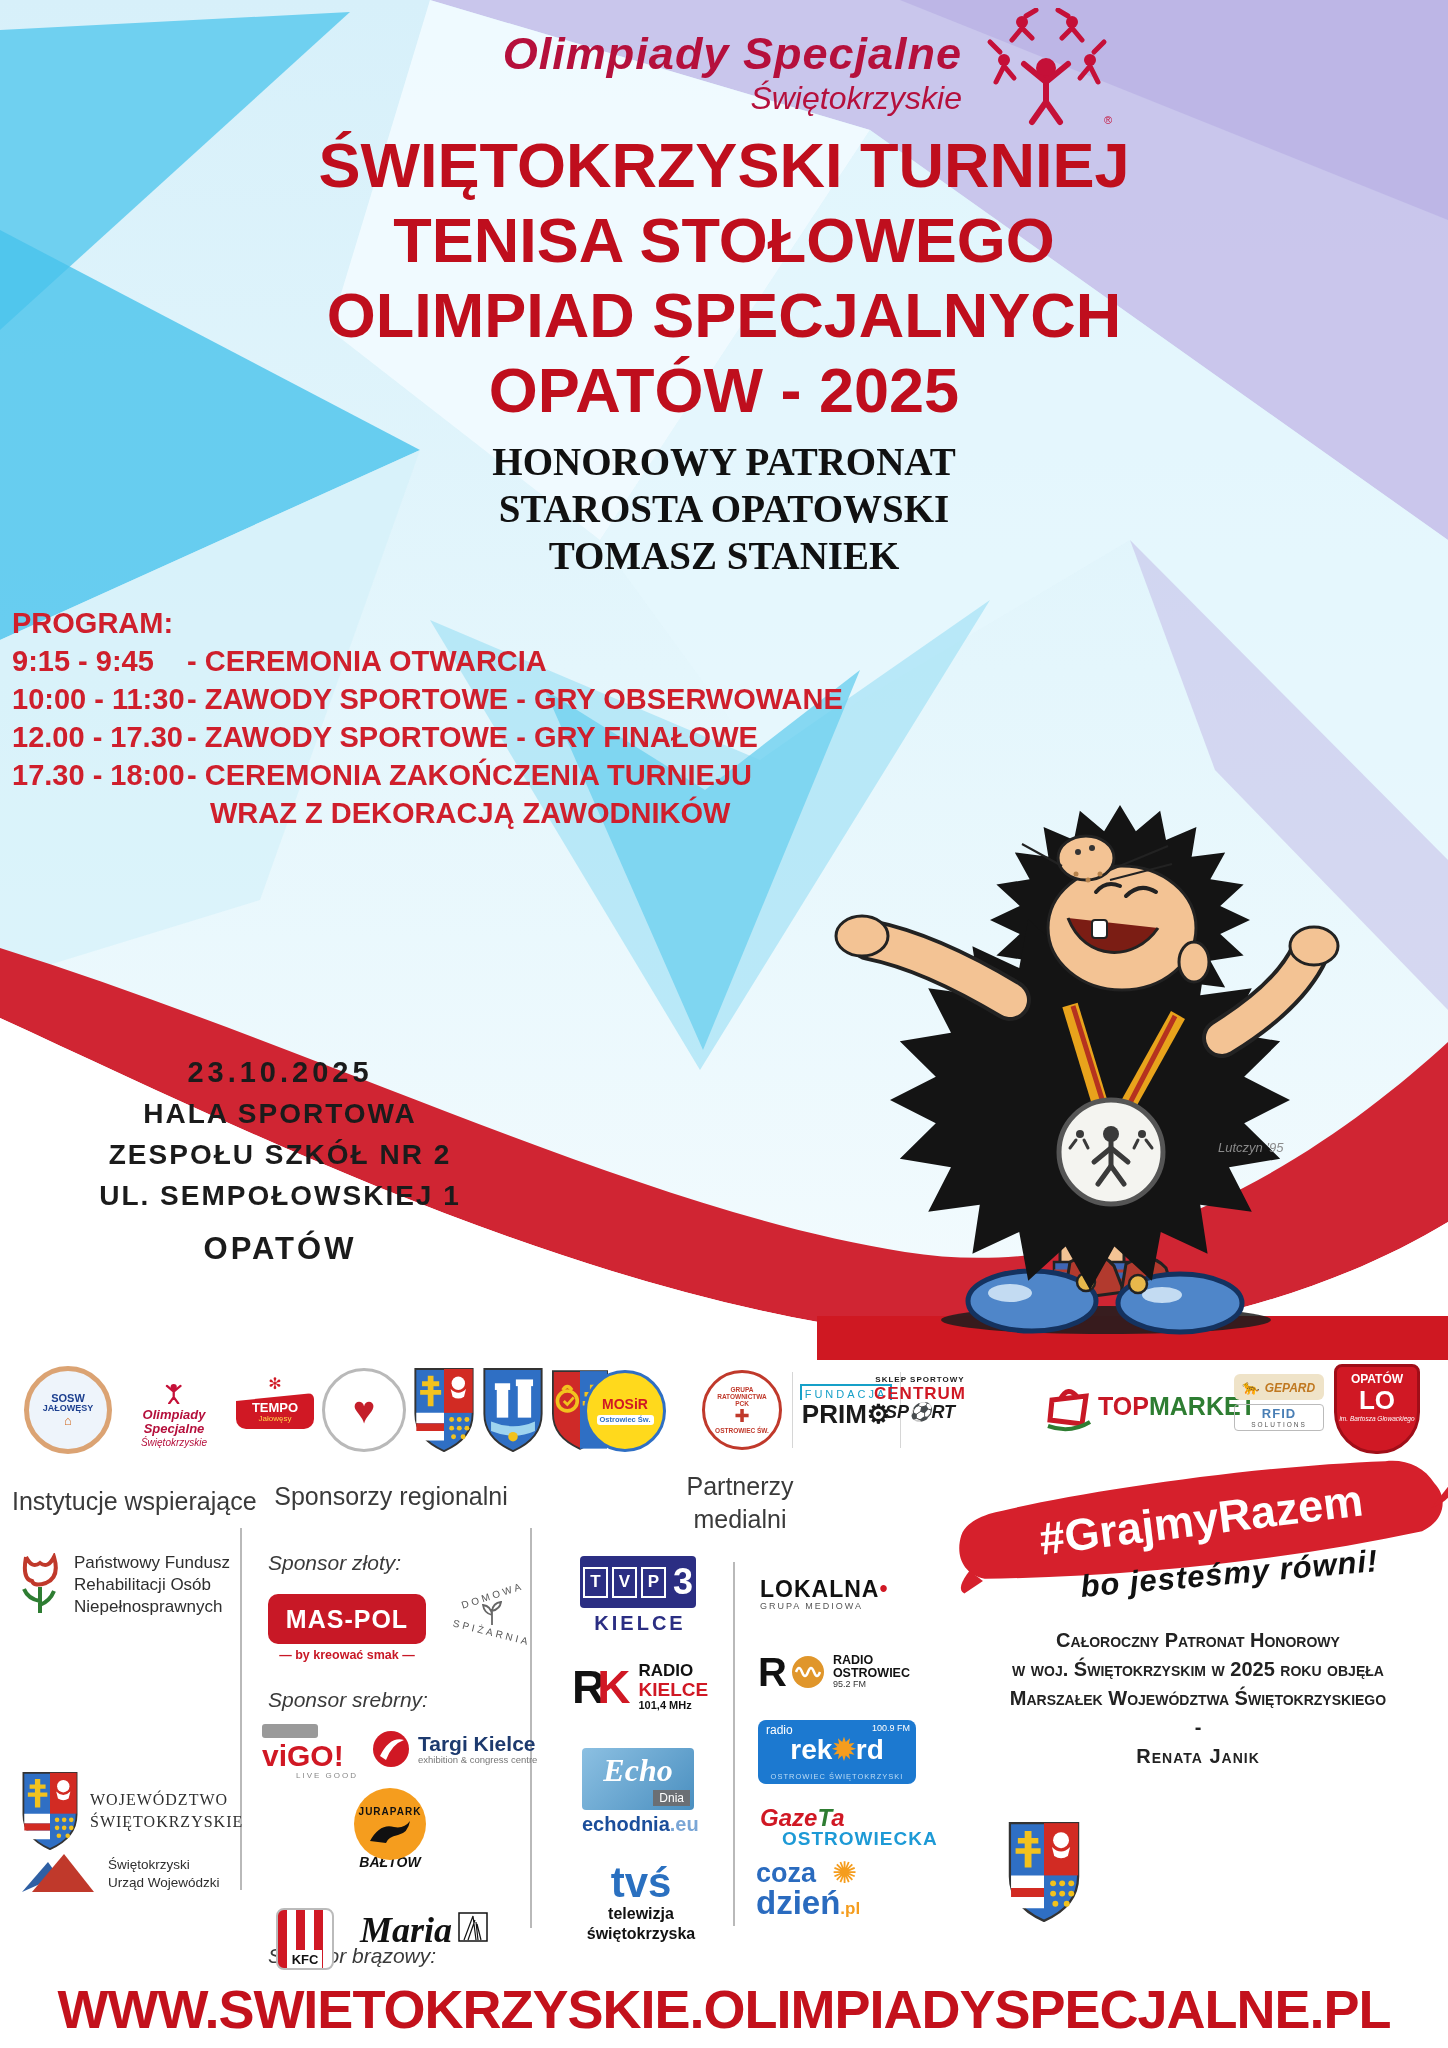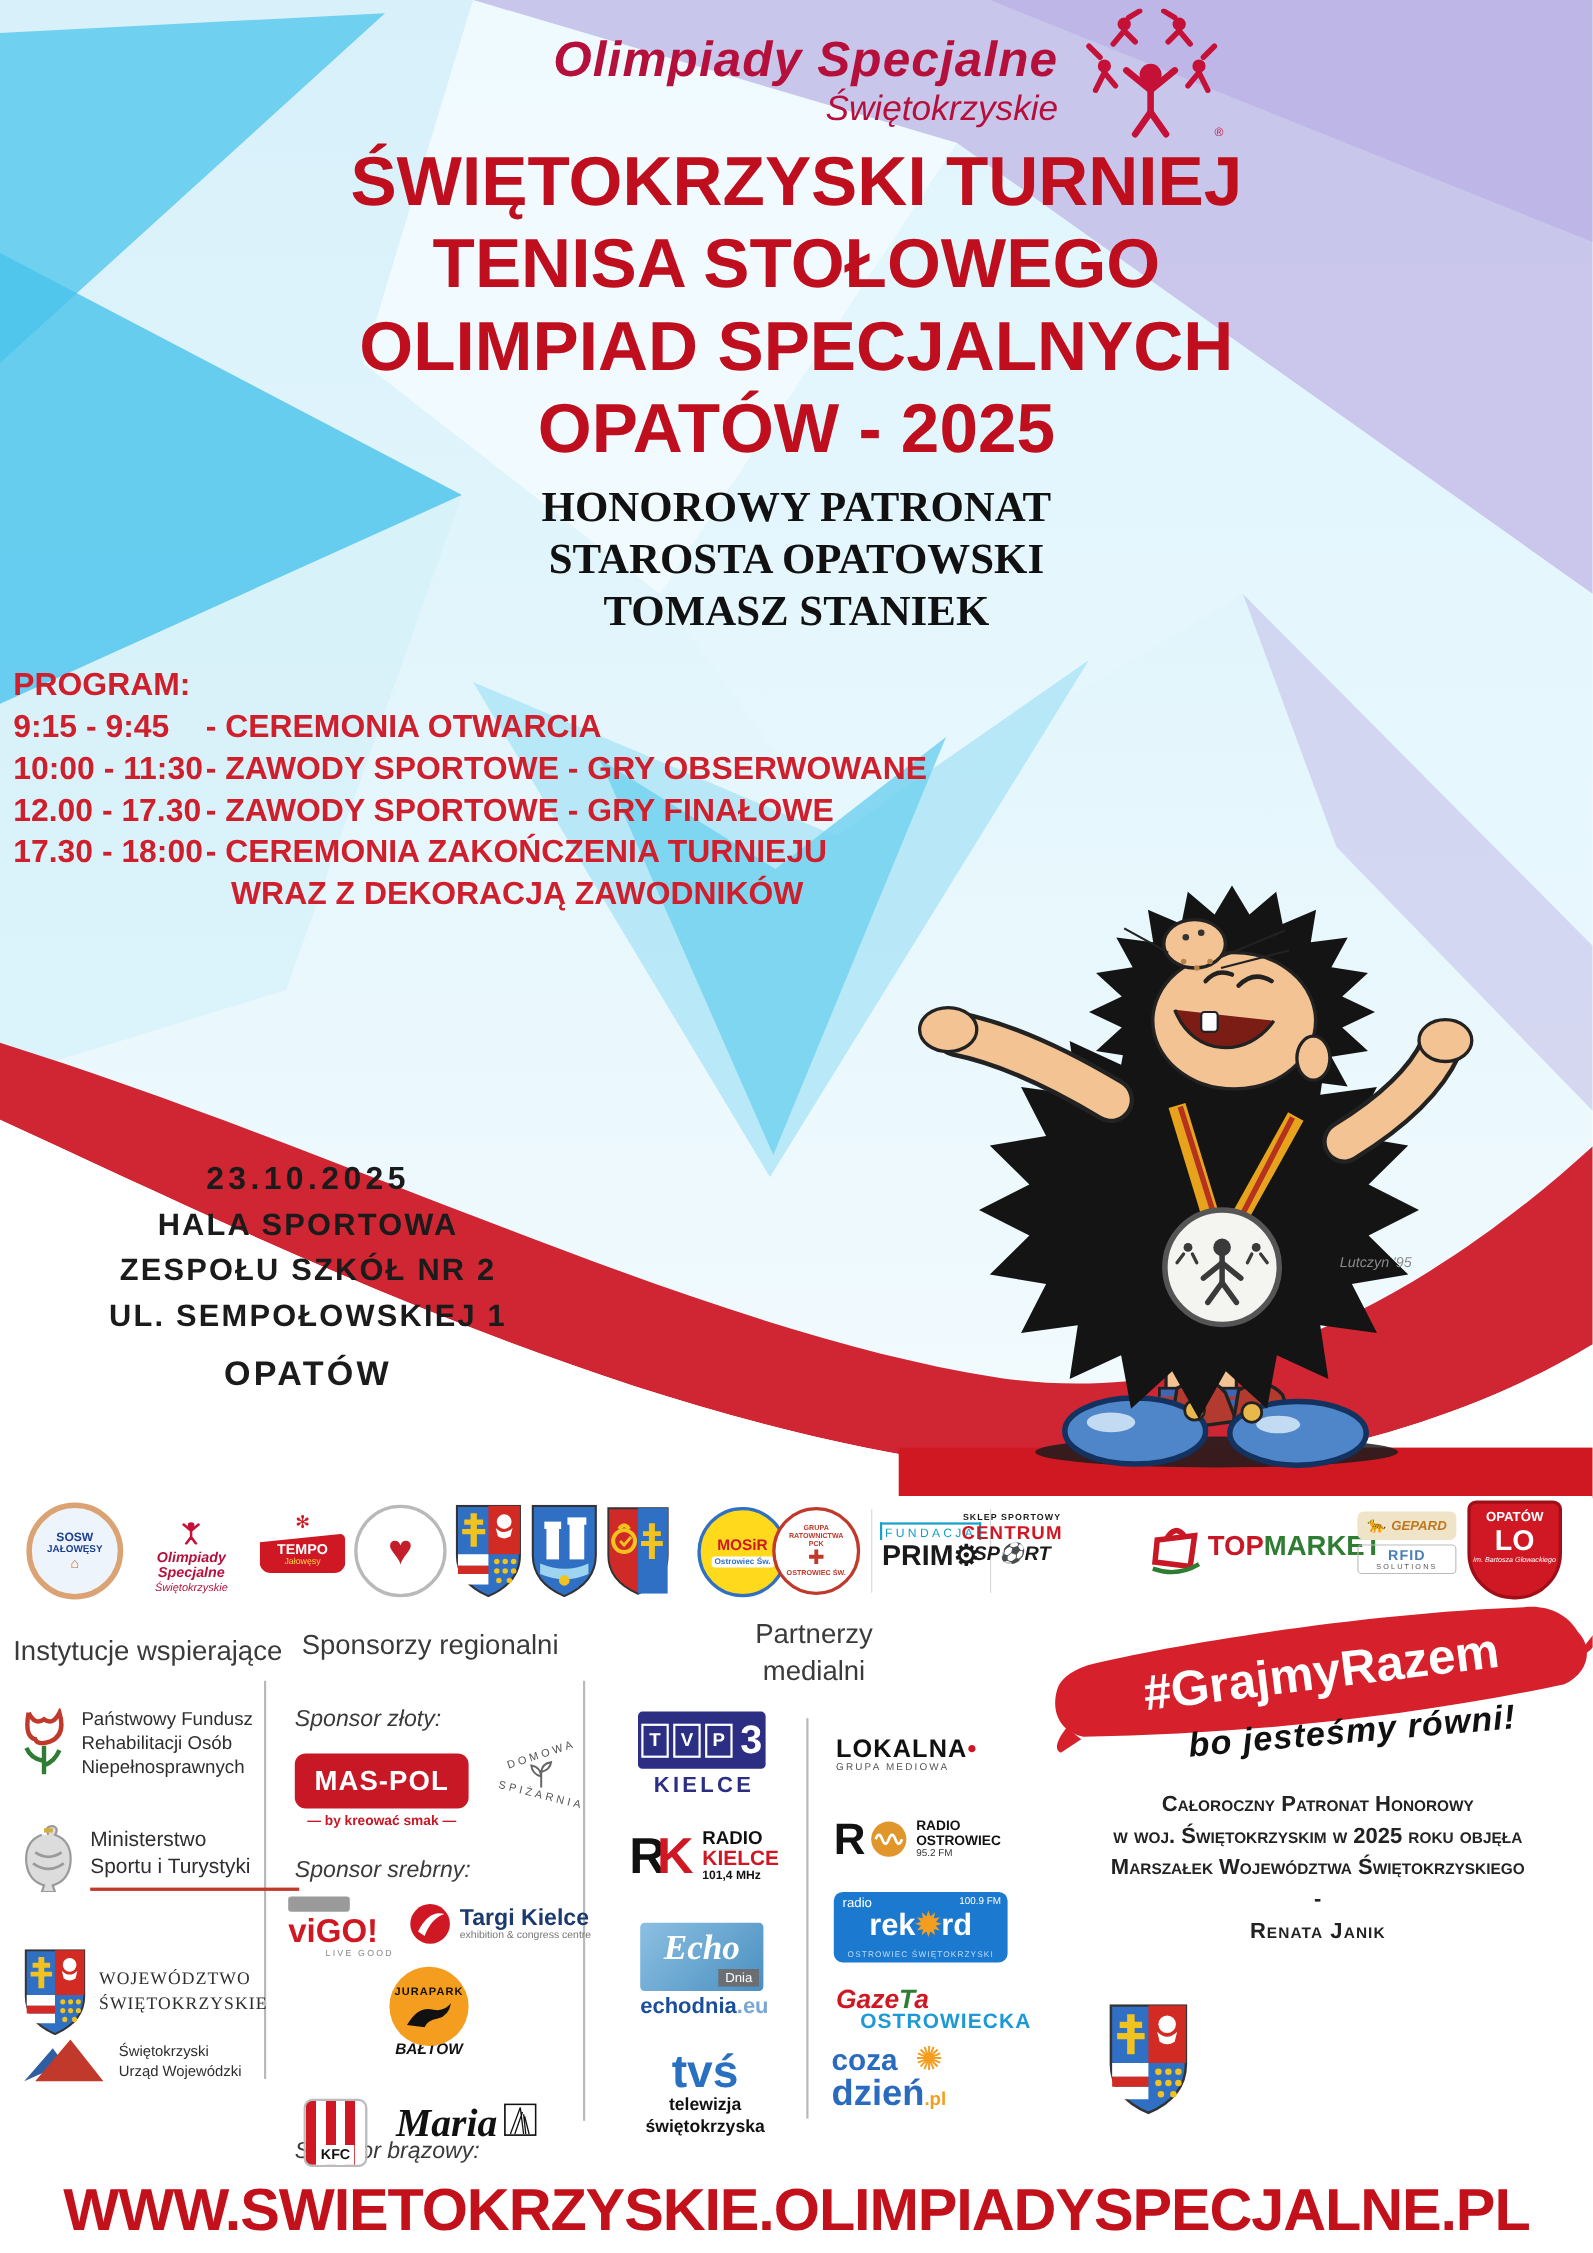--- a/index.html
+++ b/index.html
@@ -290,21 +290,21 @@
         <path d="M1,1 H61 V48 Q61,74 31,87 Q1,74 1,48 Z" fill="#cf2a28" stroke="#333" stroke-width="2"></path>
         <rect x="31" y="1" width="30" height="86" fill="#2f6fc4" clip-path="inset(0)"></rect>
         <path d="M31,1 H61 V48 Q61,74 31,87 Z" fill="#2f6fc4"></path>
         <circle cx="17" cy="34" r="11" fill="none" stroke="#f2c21e" stroke-width="4"></circle>
         <path d="M12,22 q5,-8 10,0" fill="none" stroke="#f2c21e" stroke-width="4"></path>
         <path d="M13,34 l4,4 l7,-8" stroke="#f2c21e" stroke-width="3" fill="none"></path>
         <path d="M42,16 h6 v36 h-6 Z M36,24 h18 v5 h-18 Z M34,34 h22 v5 h-22 Z" fill="#f2c21e"></path>
       </svg>
     </div>
 
-    <div class="abs circle" style="left:634px;top:10px;width:82px;height:82px;background:#ffd91c;border:3px solid #2f6fc4;">
+    <div class="abs circle" style="left:584px;top:10px;width:82px;height:82px;background:#ffd91c;border:3px solid #2f6fc4;">
       <span class="tiny" style="font-size:14px;font-weight:bold;color:#d01824">MOSiR</span>
       <span class="tiny" style="font-size:7.5px;font-weight:bold;color:#2f6fc4;background:#fff;padding:1px 3px;border-radius:3px;margin-top:3px">Ostrowiec Św.</span>
     </div>
 
     <div class="abs circle" style="left:702px;top:10px;width:80px;height:80px;background:#fff;border:3px solid #c0392b;">
       <span class="tiny ctr" style="font-size:6.5px;font-weight:bold;color:#c0392b;width:64px">GRUPA RATOWNICTWA PCK</span>
       <span style="font-size:18px;color:#c0392b;line-height:1.1">✚</span>
       <span class="tiny" style="font-size:6.5px;font-weight:bold;color:#c0392b">OSTROWIEC ŚW.</span>
     </div>
 
@@ -368,34 +368,20 @@
       <path d="M8,4 q6,12 14,6 q8,6 14,-6 q6,20 -8,26 q-12,4 -14,-2 q-10,-2 -6,-24" fill="none" stroke="#c0392b" stroke-width="4"></path>
       <path d="M22,34 V60 M22,48 q-12,-2 -16,-12 M22,52 q10,-4 14,-14" fill="none" stroke="#2e7d32" stroke-width="4"></path>
     </svg>
     <div class="inst-t">
       <div>Państwowy Fundusz</div>
       <div>Rehabilitacji Osób</div>
       <div>Niepełnosprawnych</div>
     </div>
   </div>
 
-  <div class="abs inst" style="left:18px;top:1658px;">
-    <svg width="52" height="62" viewBox="0 0 52 62">
-      <path d="M26,10 q-4,-8 4,-8 q6,2 2,8 q16,6 14,26 q-2,16 -16,20 l2,6 h-12 l2,-6 q-14,-4 -16,-20 q-2,-20 14,-26" fill="#dcdcdc" stroke="#9a9a9a" stroke-width="2"></path>
-      <path d="M14,26 q12,8 24,0 M12,36 q14,10 28,0" fill="none" stroke="#9a9a9a" stroke-width="2.5"></path>
-      <path d="M22,6 h8" stroke="#d4af37" stroke-width="4"></path>
-    </svg>
-    <div>
-      <div class="inst-t" style="font-size:19px;line-height:25px;">
-        <div>Ministerstwo</div>
-        <div>Sportu i Turystyki</div>
-      </div>
-      <div style="width:190px;height:3px;background:#c0392b;margin-top:6px;"></div>
-    </div>
-  </div>
 
   <div class="abs inst" style="left:22px;top:1772px;">
     <svg width="56" height="78" viewBox="0 0 62 88">
         <use href="#swk-arms"></use>
       </svg>
     <div class="inst-t serif" style="font-size:16px;line-height:22px;">
       <div>WOJEWÓDZTWO</div>
       <div>ŚWIĘTOKRZYSKIE</div>
     </div>
   </div>

